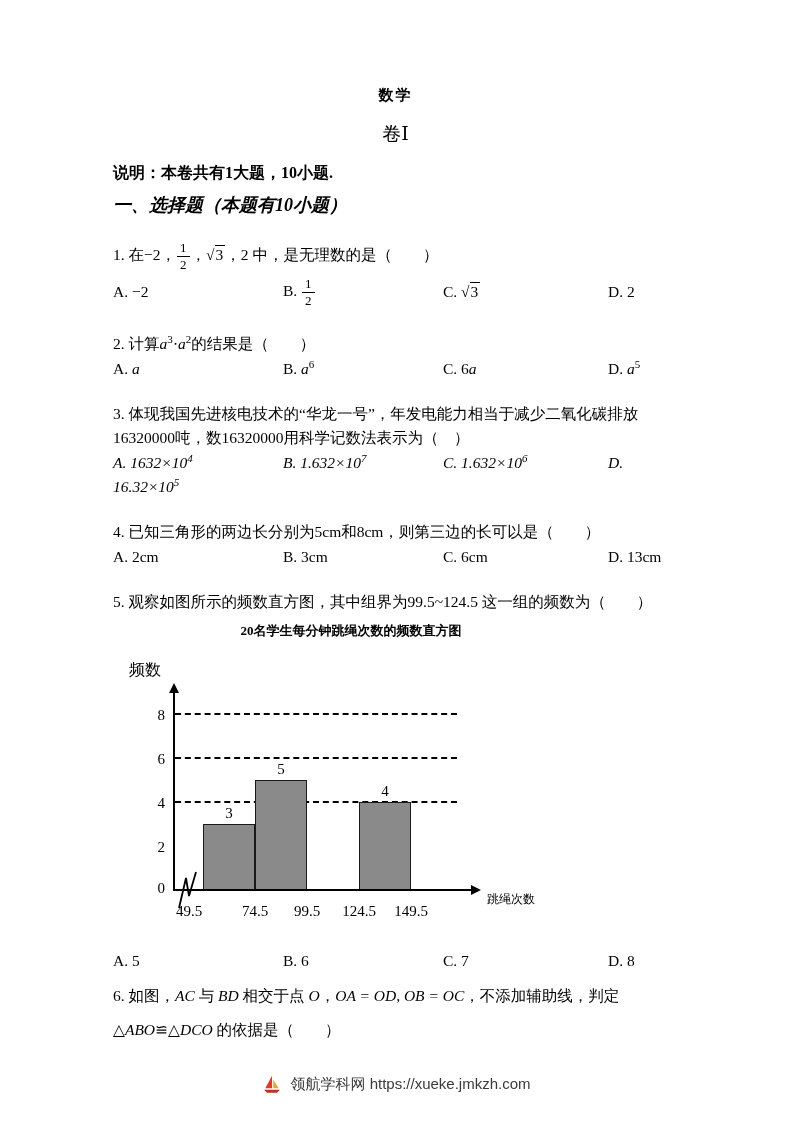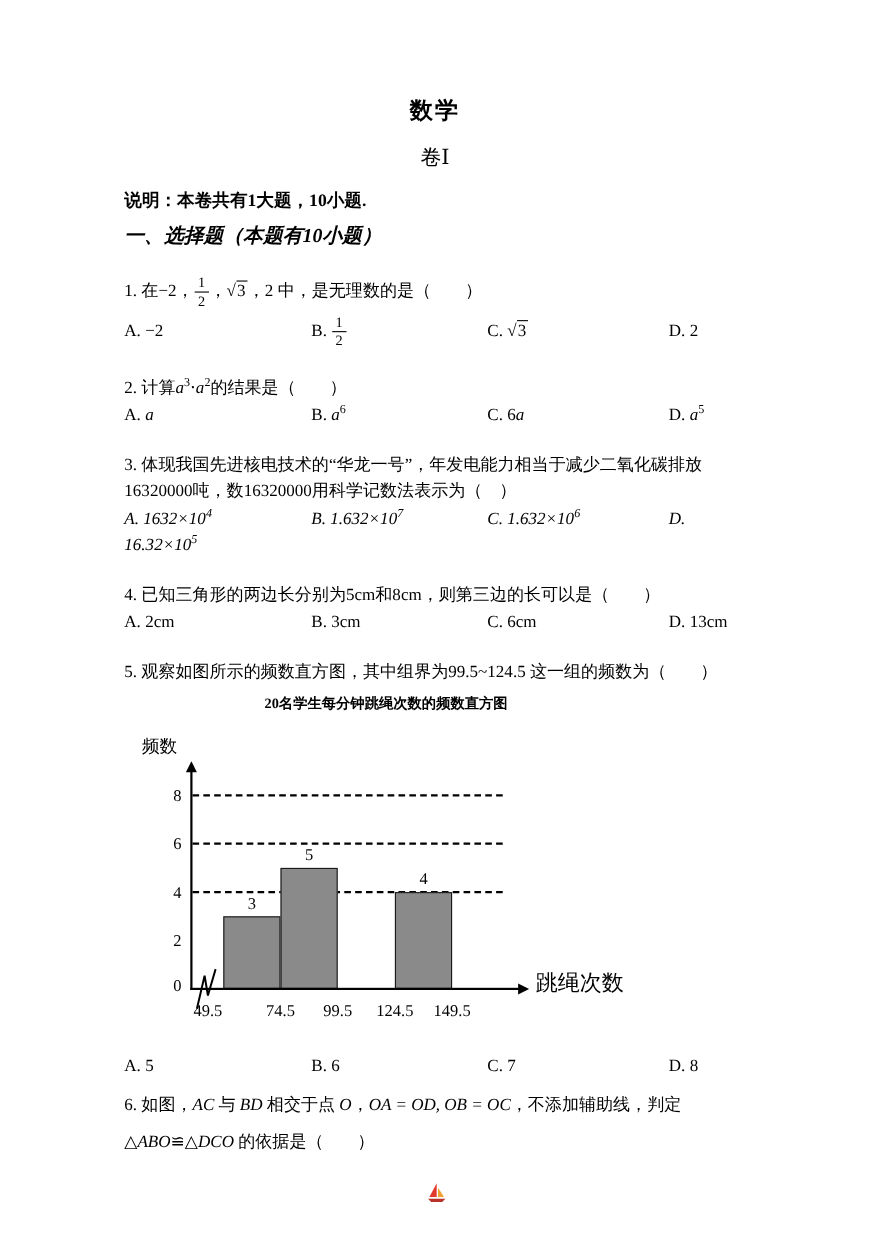--- a/index.html
+++ b/index.html
@@ -1,21 +1,21 @@
 <!DOCTYPE html>
 <html><head>
 <meta charset="utf-8">
 <style>
   *{margin:0;padding:0;box-sizing:border-box;}
   html,body{background:#ffffff;}
   body{width:793px;height:1122px;position:relative;overflow:hidden;
        font-family:"Liberation Serif","DejaVu Serif",serif;color:#000;}
   .page{position:absolute;inset:0;background:#fff;padding:86px 115px 0 113px;}
   .c{text-align:center;}
-  .title{font-size:21px;font-weight:700;letter-spacing:2px;}
+  .title{font-size:15px;font-weight:700;letter-spacing:2px;}
   .subtitle{font-size:19px;margin-top:16px;}
   .note{font-size:16px;font-weight:700;margin-top:16px;}
   .section{font-size:18px;font-weight:700;margin-top:9px;font-style:italic;}
   .q{font-size:15.5px;margin-top:24px;line-height:1.55;}
   .opts{display:flex;font-size:15.5px;margin-top:4px;align-items:center;}
   .opt{flex:0 0 auto;}
   .w1{width:170px}.w2{width:160px}.w3{width:165px}
   .mi{font-style:italic;}
   .it{font-style:italic;}
   sup{font-size:11px;line-height:0;}
@@ -38,21 +38,21 @@
   .g4{bottom:133px}.g6{bottom:177px}.g8{bottom:221px}
   .bar{position:absolute;bottom:46px;width:52px;border:1px solid #1a1a1a;background:#8a8a8a;}
   .b0{left:90px}.b1{left:142px}.b3{left:246px}
   .blabel{position:absolute;width:52px;text-align:center;font-size:15px;}
   .bl0{left:90px}.bl1{left:142px}.bl3{left:246px}
   .yt{position:absolute;left:18px;width:34px;text-align:right;line-height:16px;}
   .y0{bottom:40px}.y2{bottom:81px}.y4{bottom:125px}.y6{bottom:169px}.y8{bottom:213px}
   .xt{position:absolute;bottom:16px;width:54px;text-align:center;}
   .xt0{left:49px}.xt1{left:115px}.xt2{left:167px}.xt3{left:219px}.xt4{left:271px}
   .ylab{position:absolute;left:16px;top:16px;font-size:16px;}
-  .xlab{position:absolute;left:374px;bottom:38px;font-size:20px;}
+  .xlab{position:absolute;left:374px;bottom:28px;font-size:12px;}
   .brk{position:absolute;left:64px;bottom:26px;}
   .dline{font-size:15.5px;margin-top:6px;}
   .q6b{margin-top:10px;}
   .footer{position:absolute;left:0;right:0;bottom:28px;display:flex;justify-content:center;align-items:center;gap:8px;
           font-size:15px;color:#3a3a3a;font-family:"Liberation Sans","DejaVu Sans",sans-serif;}
 </style>
 </head>
 <body>
 
 <div class="page">
@@ -154,13 +154,14 @@
   <div class="q q6b"><span>△</span><span class="mi">ABO</span><span>≌</span><span>△</span><span class="mi">DCO</span><span> 的依据是（　　）</span></div>
 
 </div>
 
 <div class="footer">
   <svg width="20" height="20" viewBox="0 0 24 24">
     <path d="M4 17 L12 2 L12 17 Z" fill="#e03a2f"></path>
     <path d="M13.5 7 L20 17 L13.5 17 Z" fill="#f0a22e"></path>
     <path d="M2.5 19 h19 l-3.5 3.5 H6 Z" fill="#b93127"></path>
   </svg>
+  <span>领航学科网 https://xueke.jmkzh.com</span>
 </div>
 
 </body></html>

